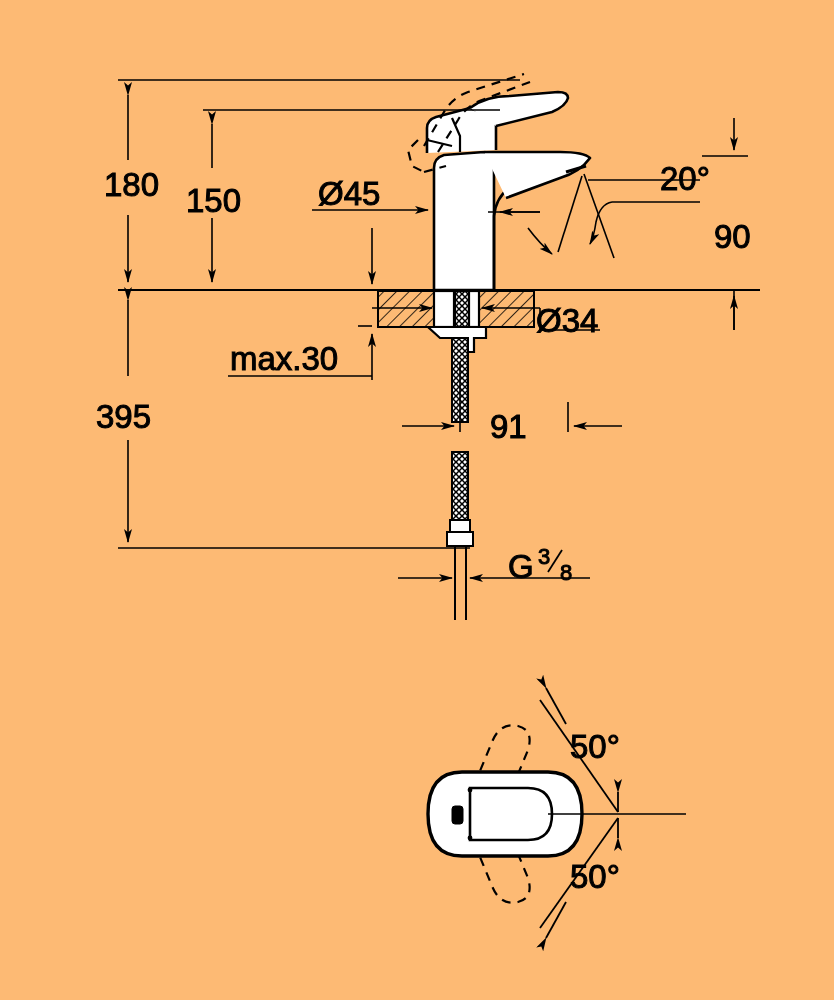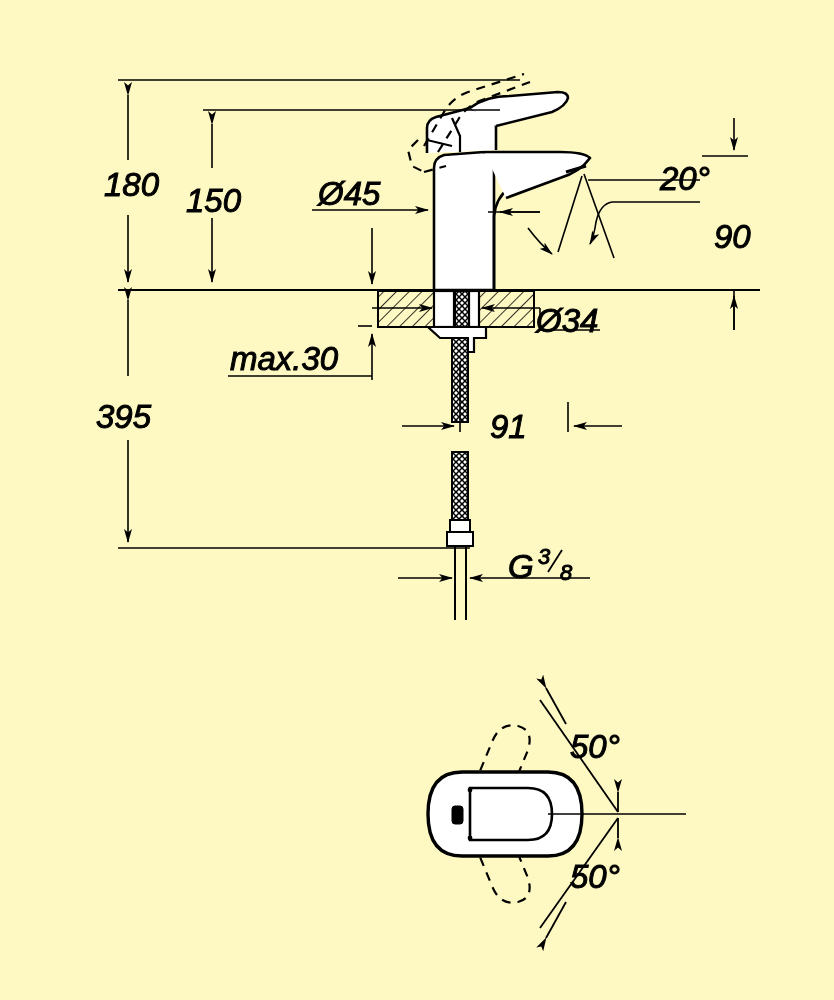--- a/index.html
+++ b/index.html
@@ -1,17 +1,17 @@
 <!DOCTYPE html>
 <html><head>
 <meta charset="utf-8">
 <style>
   html,body{margin:0;padding:0;background:#ffffff;}
   body{width:834px;height:1000px;font-family:"Liberation Sans",sans-serif;overflow:hidden;}
-  #stage{position:relative;width:834px;height:1000px;background:#fef9c3;font-style:italic;}
+  #stage{position:relative;width:834px;height:1000px;background:#fdba74;}
   svg{display:block;}
   .dimtext{font-family:"Liberation Sans",sans-serif;fill:#000;}
 </style>
 </head>
 <body>
 
 <div id="stage">
 <svg width="834" height="1000" viewBox="0 0 834 1000">
 
   <defs>

